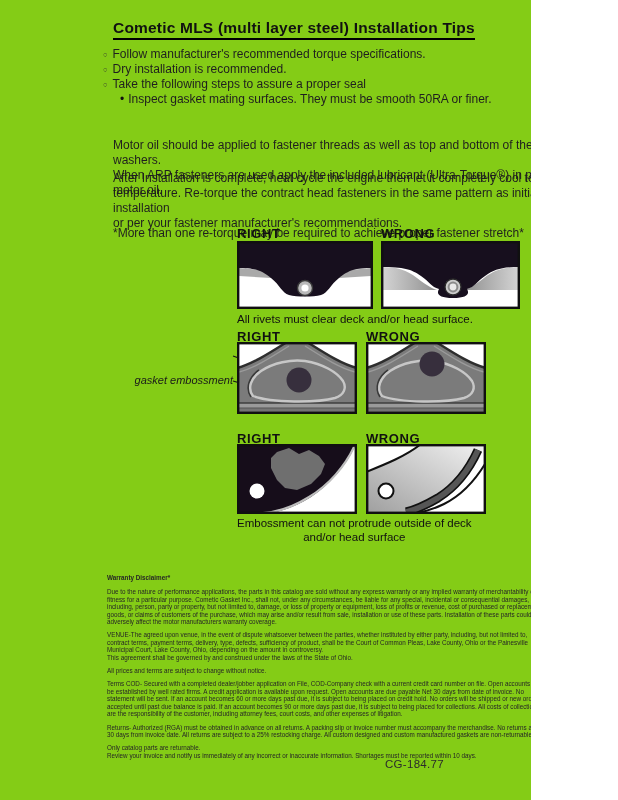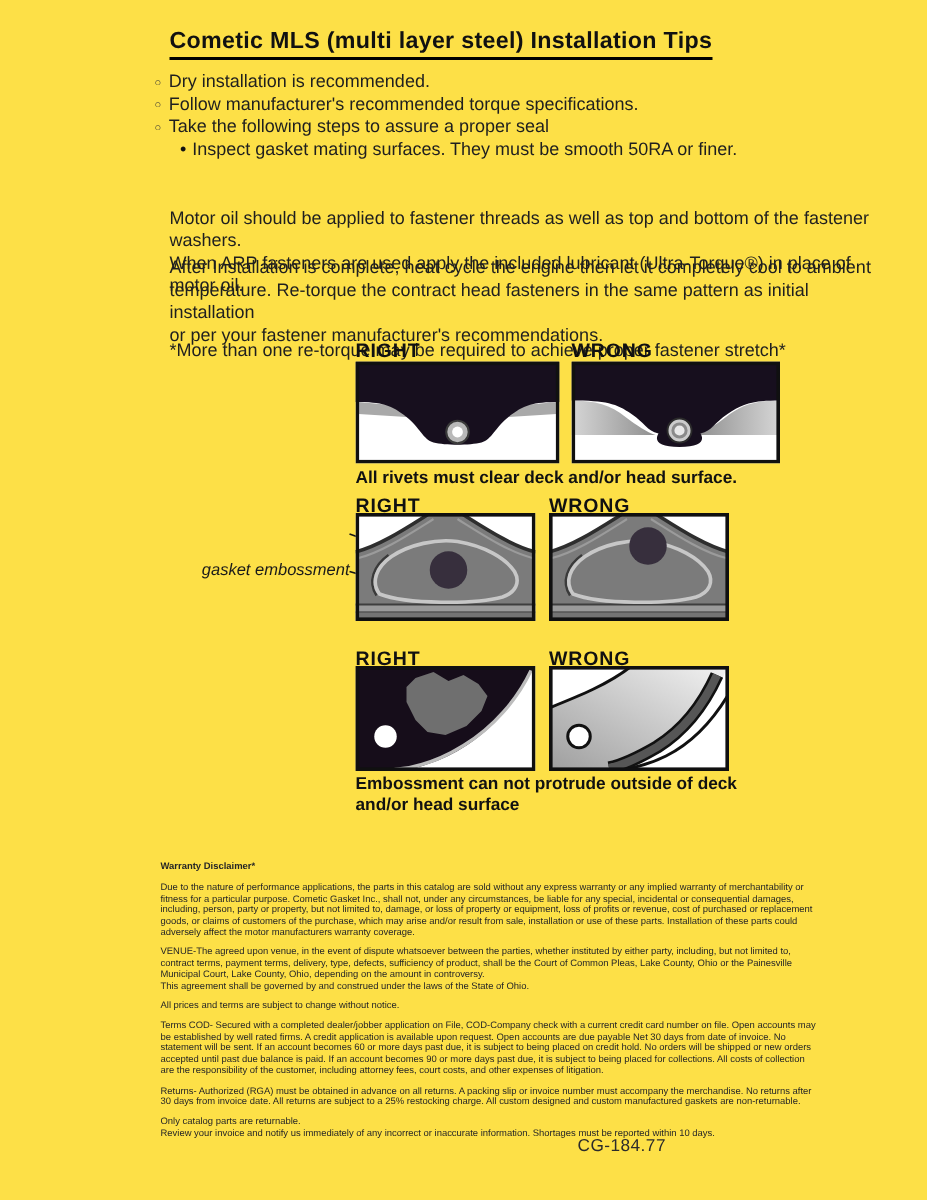--- a/index.html
+++ b/index.html
@@ -1,59 +1,59 @@
 <!DOCTYPE html>
 <html><head>
 <meta charset="utf-8">
 <style>
   html,body{margin:0;padding:0;background:#ffffff;}
   #page{
-    position:relative;width:618px;height:800px;background:#fde047;overflow:hidden;
+    position:relative;width:531px;height:800px;background:#84cc16;overflow:hidden;
     font-family:"Liberation Sans", sans-serif;color:#1f1f1f;
   }
   .abs{position:absolute;}
   
   .title{
     left:113px;top:19px;font-size:15.5px;font-weight:bold;color:#111;
     border-bottom:2px solid #000;padding-bottom:1px;letter-spacing:.2px;
   }
   .bullets{left:103px;top:47px;width:470px;font-size:12px;line-height:15px;}
   .bullet-row{display:flex;align-items:flex-start;}
   .bullet-row::before{content:"○";font-size:7.5px;line-height:15px;margin:0 5px 0 0;color:#333;}
   .sub{margin-left:17px;}
   .sub::before{content:"•";font-size:12px;line-height:15px;margin:0 4px 0 0;color:#111;}
   .diesel-h{left:113px;top:118px;font-size:13.5px;font-weight:bold;color:#111;}
   .para{left:113px;top:0;width:470px;font-size:12px;line-height:15px;white-space:pre-line;}
   .p1{top:138px;}
   .p2{top:171px;}
   .p3{top:226px;}
   
   .dg-h{font-size:13px;font-weight:bold;letter-spacing:.6px;color:#111;}
-  .cap{font-size:11.5px;font-weight:bold;color:#111;line-height:14px;white-space:pre-line;}
+  .cap{font-size:11.5px;font-weight:normal;color:#111;line-height:14px;white-space:pre-line;text-align:center;}
   .dlabel{font-size:11px;color:#1a1a1a;line-height:13px;text-align:right;white-space:pre-line;}
   .dbox{border:0;display:block;}
   
   .warranty{left:107px;top:574px;width:438px;font-size:6.3px;line-height:7.4px;color:#262626;}
   .warranty .wh{font-weight:bold;margin:0 0 7px 0;}
   .warranty p{margin:0 0 6px 0;white-space:pre-line;}
   .docnum{left:385px;top:758px;font-size:11.5px;color:#2b2b2b;letter-spacing:.3px;}
 </style>
 </head>
 <body>
 
 <div id="page">
 
   <div class="abs title">Cometic MLS (multi layer steel) Installation Tips</div>
 
   <div class="abs bullets">
     <div class="bullet-row">
-        <span>Dry installation is recommended.</span>
+        <span>Follow manufacturer's recommended torque specifications.</span>
       </div>
     <div class="bullet-row">
-        <span>Follow manufacturer's recommended torque specifications.</span>
+        <span>Dry installation is recommended.</span>
       </div>
     <div class="bullet-row">
         <span>Take the following steps to assure a proper seal</span>
       </div>
     <div class="bullet-row sub">
         <span>Inspect gasket mating surfaces.  They must be smooth 50RA or finer.</span>
       </div>
   </div>
 
   <div class="abs para p1">Motor oil should be applied to fastener threads as well as top and bottom of the fastener washers.

